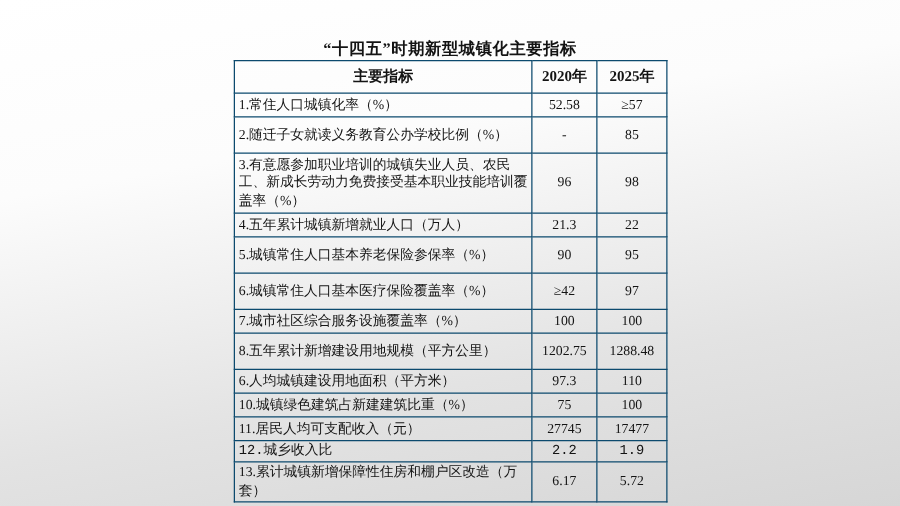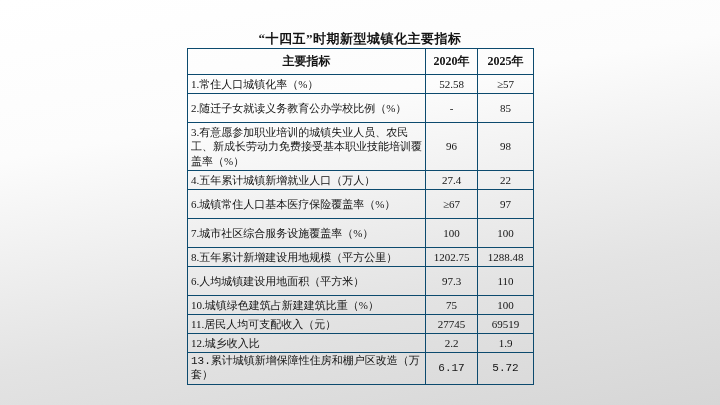--- a/index.html
+++ b/index.html
@@ -103,26 +103,31 @@
           <td class="num">-</td>
           <td class="num">85</td>
         </tr>
         <tr>
           <td class="label">3.有意愿参加职业培训的城镇失业人员、农民工、新成长劳动力免费接受基本职业技能培训覆盖率（%）</td>
           <td class="num">96</td>
           <td class="num">98</td>
         </tr>
         <tr>
           <td class="label">4.五年累计城镇新增就业人口（万人）</td>
-          <td class="num">27.4</td>
+          <td class="num">21.3</td>
           <td class="num">22</td>
         </tr>
         <tr>
+          <td class="label">5.城镇常住人口基本养老保险参保率（%）</td>
+          <td class="num">90</td>
+          <td class="num">95</td>
+        </tr>
+        <tr>
           <td class="label">6.城镇常住人口基本医疗保险覆盖率（%）</td>
-          <td class="num">≥67</td>
+          <td class="num">≥42</td>
           <td class="num">97</td>
         </tr>
         <tr>
           <td class="label">7.城市社区综合服务设施覆盖率（%）</td>
           <td class="num">100</td>
           <td class="num">100</td>
         </tr>
         <tr>
           <td class="label">8.五年累计新增建设用地规模（平方公里）</td>
           <td class="num">1202.75</td>
@@ -134,21 +139,21 @@
           <td class="num">110</td>
         </tr>
         <tr>
           <td class="label">10.城镇绿色建筑占新建建筑比重（%）</td>
           <td class="num">75</td>
           <td class="num">100</td>
         </tr>
         <tr>
           <td class="label">11.居民人均可支配收入（元）</td>
           <td class="num">27745</td>
-          <td class="num">69519</td>
+          <td class="num">17477</td>
         </tr>
         <tr>
           <td class="label">12.城乡收入比</td>
           <td class="num">2.2</td>
           <td class="num">1.9</td>
         </tr>
         <tr>
           <td class="label">13.累计城镇新增保障性住房和棚户区改造（万套）</td>
           <td class="num">6.17</td>
           <td class="num">5.72</td>

